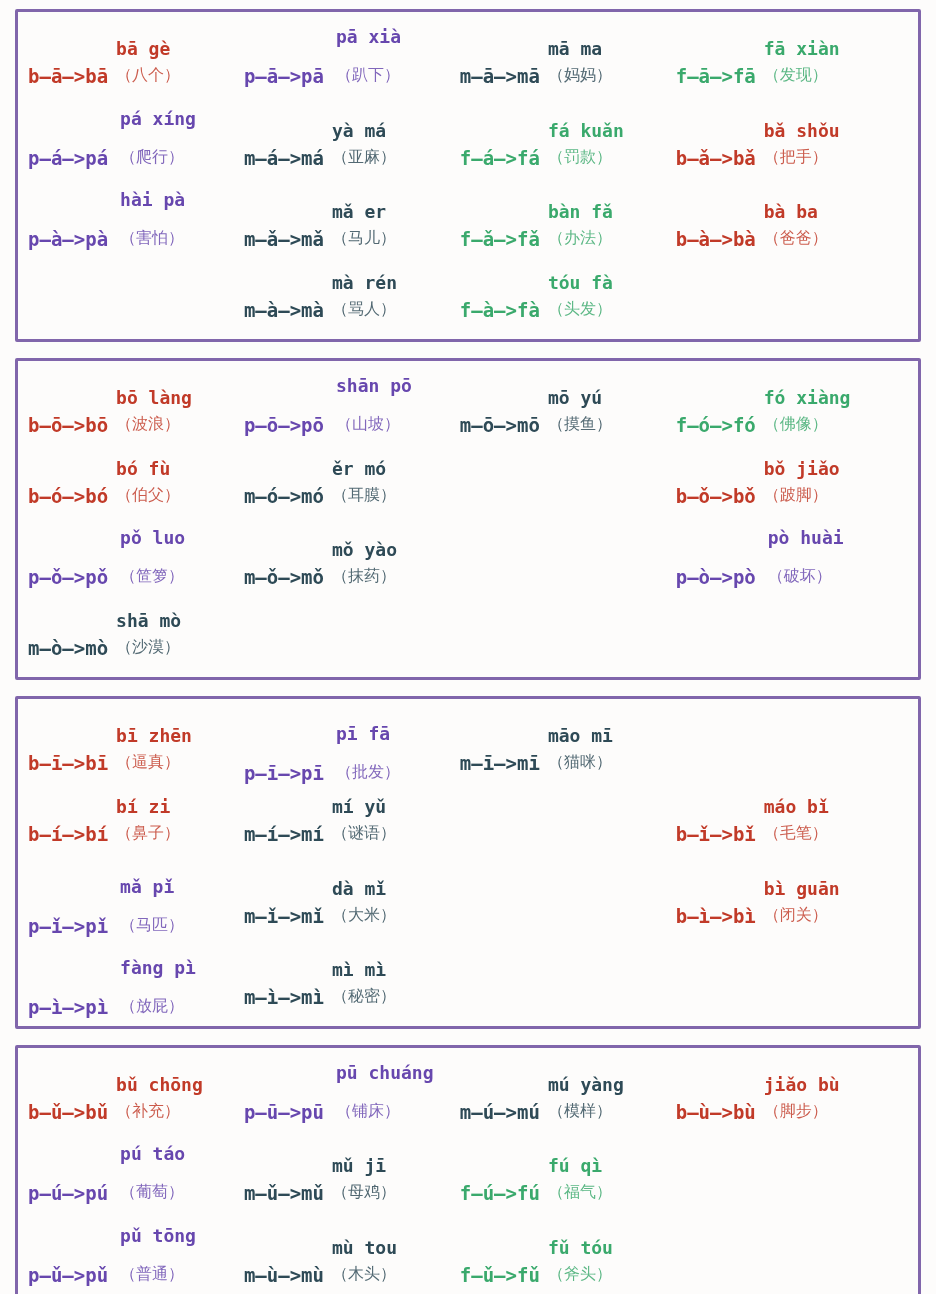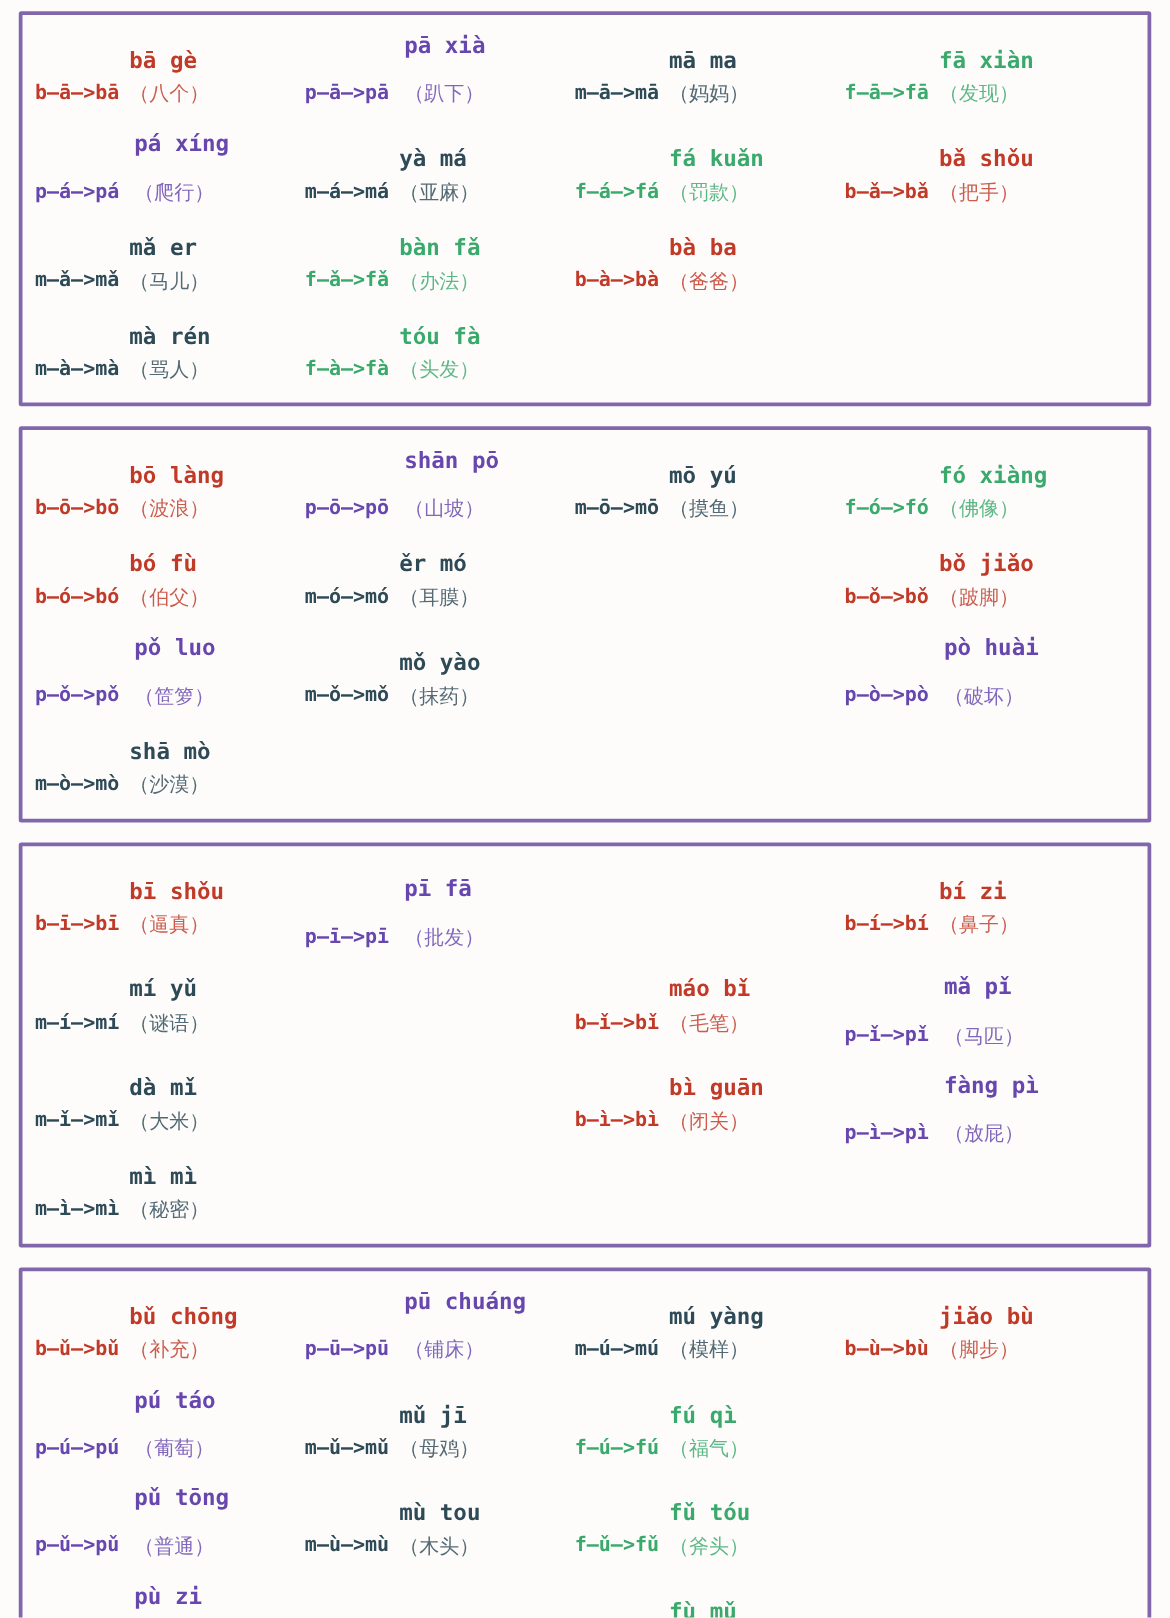--- a/index.html
+++ b/index.html
@@ -42,21 +42,21 @@
   .word{
     grid-column:2;grid-row:1;
     font-weight:bold;
     font-size:18px;
     line-height:1.45;
     white-space:nowrap;
   }
   .fx{
     grid-column:1;grid-row:2;
     font-weight:bold;
-    font-size:16px;
+    font-size:19px;
     line-height:1.5;
     white-space:nowrap;
     text-align:right;
   }
   .gloss{
     grid-column:2;grid-row:2;
     font-size:16px;
     line-height:1.6;
     opacity:.82;
     white-space:nowrap;
@@ -114,20 +114,25 @@
         <div class="cell c-f col-f">
           <div class="word">fá kuǎn</div>
           <div class="fx">f—á—&gt;fá</div>
           <div class="gloss">（罚款）</div>
         </div>
         <div class="cell c-b col-b">
           <div class="word">bǎ shǒu</div>
           <div class="fx">b—ǎ—&gt;bǎ</div>
           <div class="gloss">（把手）</div>
         </div>
+        <div class="cell c-p col-p">
+          <div class="word">hài pà</div>
+          <div class="fx">p—à—&gt;pà</div>
+          <div class="gloss">（害怕）</div>
+        </div>
         <div class="cell c-m col-m">
           <div class="word">mǎ er</div>
           <div class="fx">m—ǎ—&gt;mǎ</div>
           <div class="gloss">（马儿）</div>
         </div>
         <div class="cell c-f col-f">
           <div class="word">bàn fǎ</div>
           <div class="fx">f—ǎ—&gt;fǎ</div>
           <div class="gloss">（办法）</div>
         </div>
@@ -203,28 +208,33 @@
         </div>
         <div class="cell c-m col-m">
           <div class="word">shā mò</div>
           <div class="fx">m—ò—&gt;mò</div>
           <div class="gloss">（沙漠）</div>
         </div>
         <div class="cell empty"></div>
       </section>
       <section class="box box-i">
         <div class="cell c-b col-b">
-          <div class="word">bī shǒu</div>
+          <div class="word">bī zhēn</div>
           <div class="fx">b—ī—&gt;bī</div>
           <div class="gloss">（逼真）</div>
         </div>
         <div class="cell c-p col-p">
           <div class="word">pī fā</div>
           <div class="fx">p—ī—&gt;pī</div>
           <div class="gloss">（批发）</div>
+        </div>
+        <div class="cell c-m col-m">
+          <div class="word">māo mī</div>
+          <div class="fx">m—ī—&gt;mī</div>
+          <div class="gloss">（猫咪）</div>
         </div>
         <div class="cell empty"></div>
         <div class="cell c-b col-b">
           <div class="word">bí zi</div>
           <div class="fx">b—í—&gt;bí</div>
           <div class="gloss">（鼻子）</div>
         </div>
         <div class="cell c-m col-m">
           <div class="word">mí yǔ</div>
           <div class="fx">m—í—&gt;mí</div>

